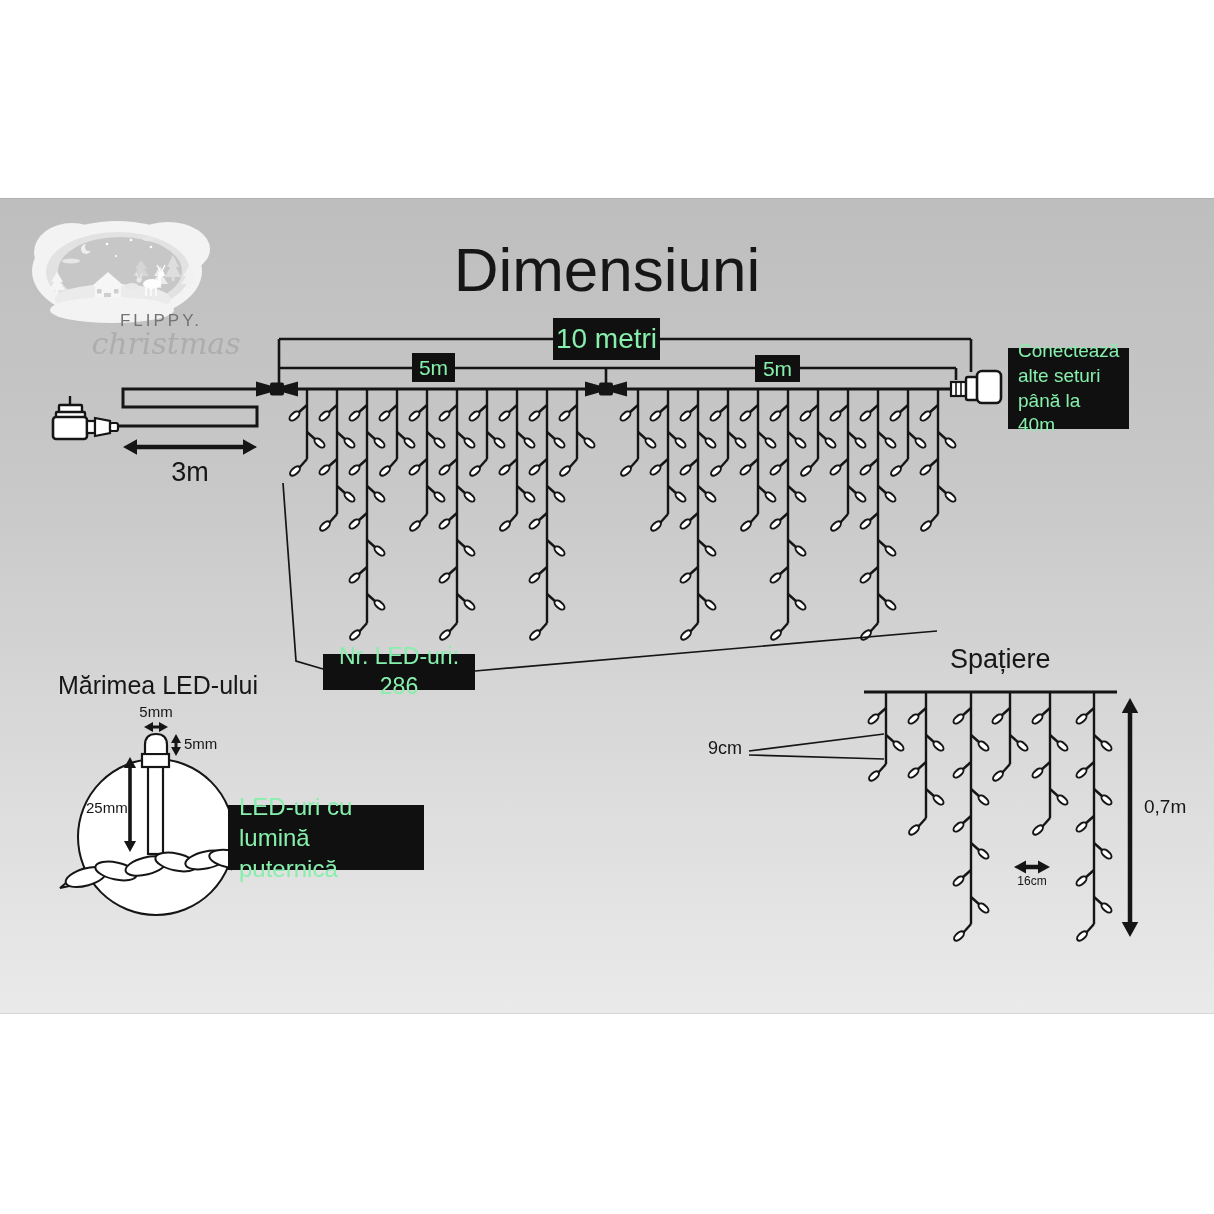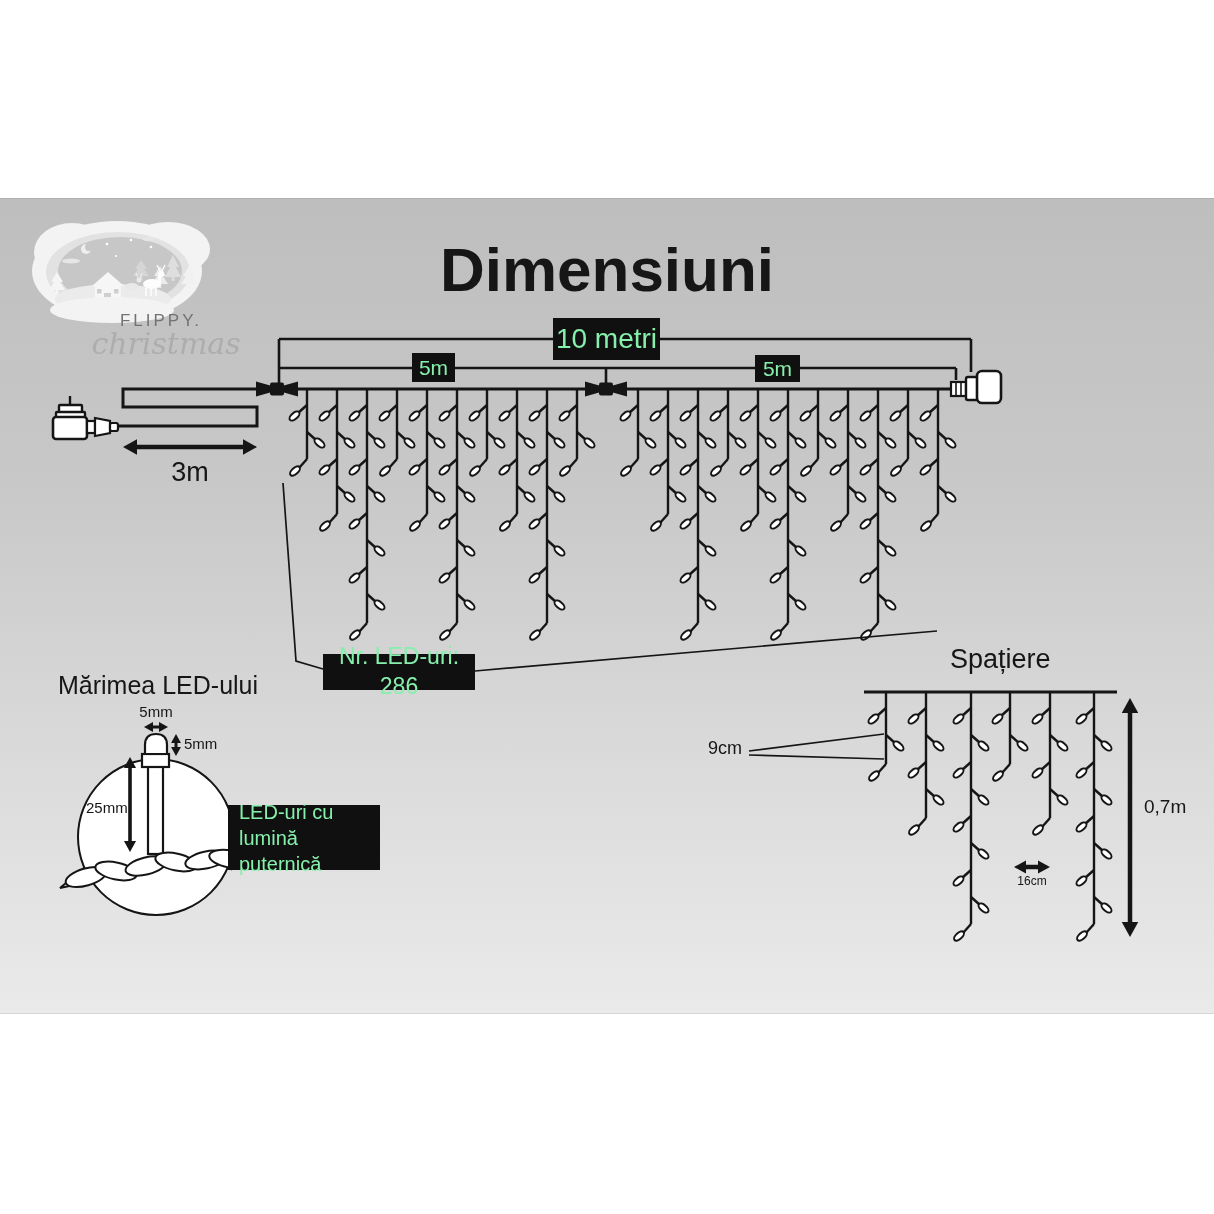--- a/index.html
+++ b/index.html
@@ -6,27 +6,27 @@
   .stage{position:relative;width:1214px;height:1214px;background:#ffffff;overflow:hidden;
          font-family:"Liberation Sans","DejaVu Sans",sans-serif;color:#161616;}
   .panel{position:absolute;left:0;top:198px;width:1214px;height:814px;
          background:linear-gradient(to bottom,#bfbebe 0%,#c9c8c8 35%,#dcdbdb 70%,#ebeaea 100%);
          border-top:1px solid #b0b0b0;border-bottom:1px solid #d6d6d6;}
   svg.diagram{position:absolute;left:0;top:0;width:1214px;height:1214px;}
   .abs{position:absolute;white-space:pre-line;}
   .blackbox{position:absolute;background:#101010;color:#86efac;box-sizing:border-box;
             display:flex;align-items:center;justify-content:center;text-align:center;line-height:1.3;}
   .blackbox.left{justify-content:flex-start;text-align:left;}
-  #title{left:407px;top:234px;width:400px;text-align:center;font-size:62px;font-weight:700;letter-spacing:0;}
+  #title{left:407px;top:234px;width:400px;text-align:center;font-size:62px;font-weight:400;letter-spacing:0;}
   #box-10m{left:553px;top:318px;width:107px;height:42px;font-size:28px;}
   #box-5m-a{left:412px;top:353px;width:43px;height:29px;font-size:21px;}
   #box-5m-b{left:755px;top:355px;width:45px;height:27px;font-size:21px;}
   #box-connect{left:1008px;top:348px;width:121px;height:81px;font-size:19px;padding:8px 10px;}
   #box-nrled{left:323px;top:654px;width:152px;height:36px;font-size:23px;}
-  #box-ledinfo{left:228px;top:805px;width:152px;height:65px;font-size:20px;padding:8px 11px;}
+  #box-ledinfo{left:228px;top:805px;width:196px;height:65px;font-size:24px;padding:8px 11px;}
   #label-3m{left:160px;top:457px;width:60px;text-align:center;font-size:27px;}
   #h-marimea{left:58px;top:671px;font-size:25px;}
   #h-spatiere{left:950px;top:644px;font-size:27px;}
   #lbl-9cm{left:708px;top:738px;font-size:18px;}
   #lbl-16cm{left:1002px;top:874px;width:60px;text-align:center;font-size:12px;}
   #lbl-07m{left:1144px;top:796px;font-size:19px;}
   #lbl-5mm-w{left:136px;top:703px;width:40px;text-align:center;font-size:15px;}
   #lbl-5mm-h{left:184px;top:735px;font-size:15px;}
   #lbl-25mm{left:86px;top:799px;font-size:15px;}
   #footer{left:0;top:962px;width:1214px;text-align:center;font-size:26px;}
@@ -565,20 +565,21 @@
     </svg>
 
   <div class="abs" id="logo-flippy">FLIPPY.</div>
   <div class="abs" id="logo-christmas">christmas</div>
 
   <div class="abs" id="title">Dimensiuni</div>
 
   <div class="blackbox" id="box-10m">10 metri</div>
   <div class="blackbox" id="box-5m-a">5m</div>
   <div class="blackbox" id="box-5m-b">5m</div>
+  <div class="blackbox left" id="box-connect">Conectează alte seturi până la 40m</div>
   <div class="blackbox" id="box-nrled">Nr. LED-uri: 286</div>
   <div class="blackbox left" id="box-ledinfo">LED-uri cu lumină puternică</div>
 
   <div class="abs" id="label-3m">3m</div>
   <div class="abs" id="h-marimea">Mărimea LED-ului</div>
   <div class="abs" id="lbl-5mm-w">5mm</div>
   <div class="abs" id="lbl-5mm-h">5mm</div>
   <div class="abs" id="lbl-25mm">25mm</div>
   <div class="abs" id="h-spatiere">Spațiere</div>
   <div class="abs" id="lbl-9cm">9cm</div>

